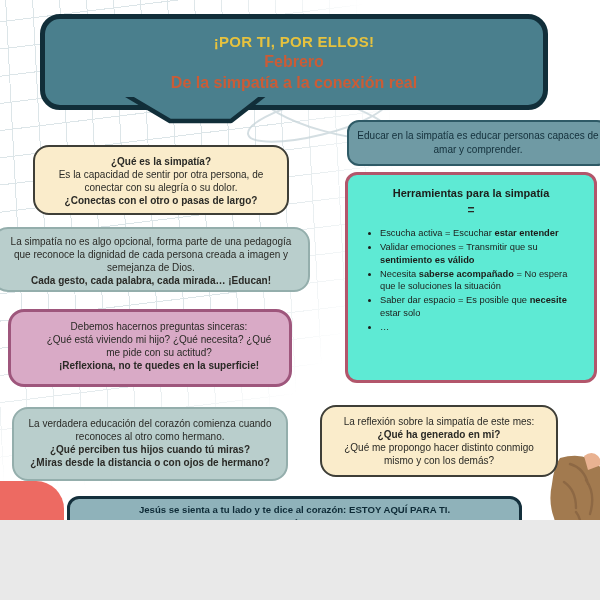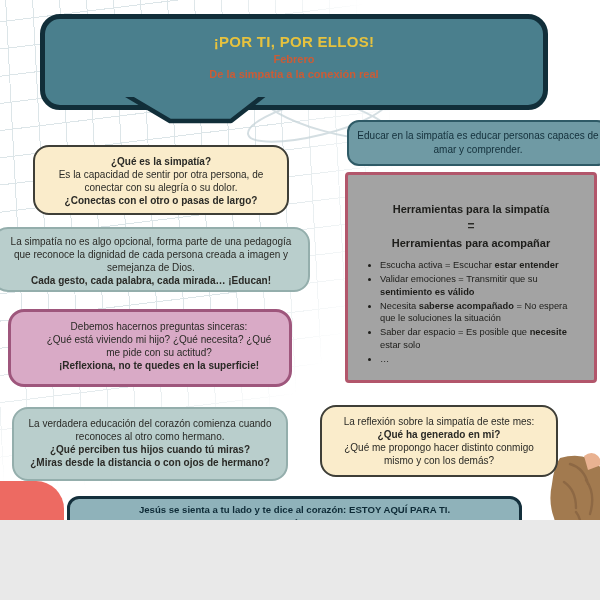--- a/index.html
+++ b/index.html
@@ -13,43 +13,43 @@
     opacity:.6;transform:rotate(-7deg) skewX(-4deg);
     -webkit-mask-image:radial-gradient(ellipse 62% 58% at 28% 36%,#000 0%,#000 48%,transparent 80%);
     mask-image:radial-gradient(ellipse 62% 58% at 28% 36%,#000 0%,#000 48%,transparent 80%);}
   .decor-ellipses{position:absolute;left:238px;top:82px;z-index:0;opacity:.75;}
 
   
   .header{position:absolute;left:40px;top:14px;width:498px;height:72px;z-index:2;
     background:#4a7f8d;border:5px solid #112e39;border-radius:20px;
     text-align:center;padding-top:14px;}
   .header .title{font-size:15px;font-weight:bold;color:#e6c23e;letter-spacing:.3px;}
-  .header .sub{font-size:11px;font-weight:bold;color:#cb5c36;margin-top:3px;}
+  .header .sub{font-size:16px;font-weight:bold;color:#cb5c36;margin-top:3px;}
   .header-tail{position:absolute;left:0;top:97px;z-index:3;}
 
   
   .box{position:absolute;border-radius:16px;text-align:center;z-index:2;
        font-size:10px;line-height:1.3;padding:8px 10px;box-sizing:border-box;margin-top:8px;}
   .b{font-weight:bold;}
   .cream{background:#faeccb;border:2px solid #3e3e37;}
   .teal-light{background:#b9cecc;border:2px solid #94aeac;}
   .pink{background:#d9aac6;border:2px solid #a85d7e;}
 
   .box-what{left:33px;top:137px;width:256px;height:70px;}
   .box-optional{left:-8px;top:219px;width:318px;height:65px;padding-top:6px;}
   .box-questions{left:8px;top:301px;width:284px;height:78px;border-width:3px;border-color:#9e567c;padding-left:28px;}
   .box-heart{left:12px;top:399px;width:276px;height:74px;text-align:center;}
 
   .educar-box{position:absolute;left:347px;top:120px;width:262px;height:46px;z-index:2;
     background:#6f9aa4;border:2px solid #2e5a66;border-radius:12px;box-sizing:border-box;
     text-align:center;font-size:10px;line-height:1.35;color:#132f3a;padding:7px 8px;}
 
   .tools-box{position:absolute;left:345px;top:172px;width:252px;height:211px;z-index:2;
-    background:#a3a3a3;border:3px solid #b2566b;border-radius:4px;box-sizing:border-box;
-    padding:28px 10px 6px 10px;}
+    background:#5eead4;border:3px solid #b2566b;border-radius:12px;box-sizing:border-box;
+    padding:12px 10px 6px 10px;}
   .tools-box .t1{text-align:center;font-weight:bold;font-size:11px;color:#1d1d1a;}
   .tools-box .teq{text-align:center;font-weight:bold;font-size:12px;margin:4px 0;}
   .tools-box ul{margin:10px 0 0 0;padding-left:22px;text-align:left;}
   .tools-box li{font-size:9.3px;line-height:1.32;margin-bottom:2px;color:#1d1d1a;}
 
   .box-reflection{left:320px;top:397px;width:238px;height:72px;}
   .box-jesus{position:absolute;left:67px;top:496px;width:455px;height:50px;z-index:2;
     background:#8fb2ba;border:3px solid #14303c;border-radius:12px;box-sizing:border-box;
     text-align:center;font-size:9.6px;font-weight:bold;color:#0e2b37;line-height:1.35;padding-top:5px;}
 
@@ -121,21 +121,20 @@
 
   <div class="box teal-light box-heart">
     <div>La verdadera educación del corazón comienza cuando reconoces al otro como hermano.</div>
     <div class="b">¿Qué perciben tus hijos cuando tú miras?</div>
     <div class="b">¿Miras desde la distancia o con ojos de hermano?</div>
   </div>
 
   <div class="tools-box">
     <div class="t1">Herramientas para la simpatía</div>
     <div class="teq">=</div>
-    <div class="t1">Herramientas  para acompañar</div>
     <ul>
       <li><span>Escucha activa = Escuchar </span><span class="b">estar entender</span></li>
       <li><span>Validar emociones =  Transmitir que su </span><span class="b">sentimiento es válido</span></li>
       <li><span>Necesita </span><span class="b">saberse acompañado</span><span> = No espera que le soluciones la situación</span></li>
       <li><span>Saber dar espacio = Es posible que </span><span class="b">necesite</span><span> estar solo</span></li>
       <li><span>…</span></li>
     </ul>
   </div>
 
   <div class="box cream box-reflection">

